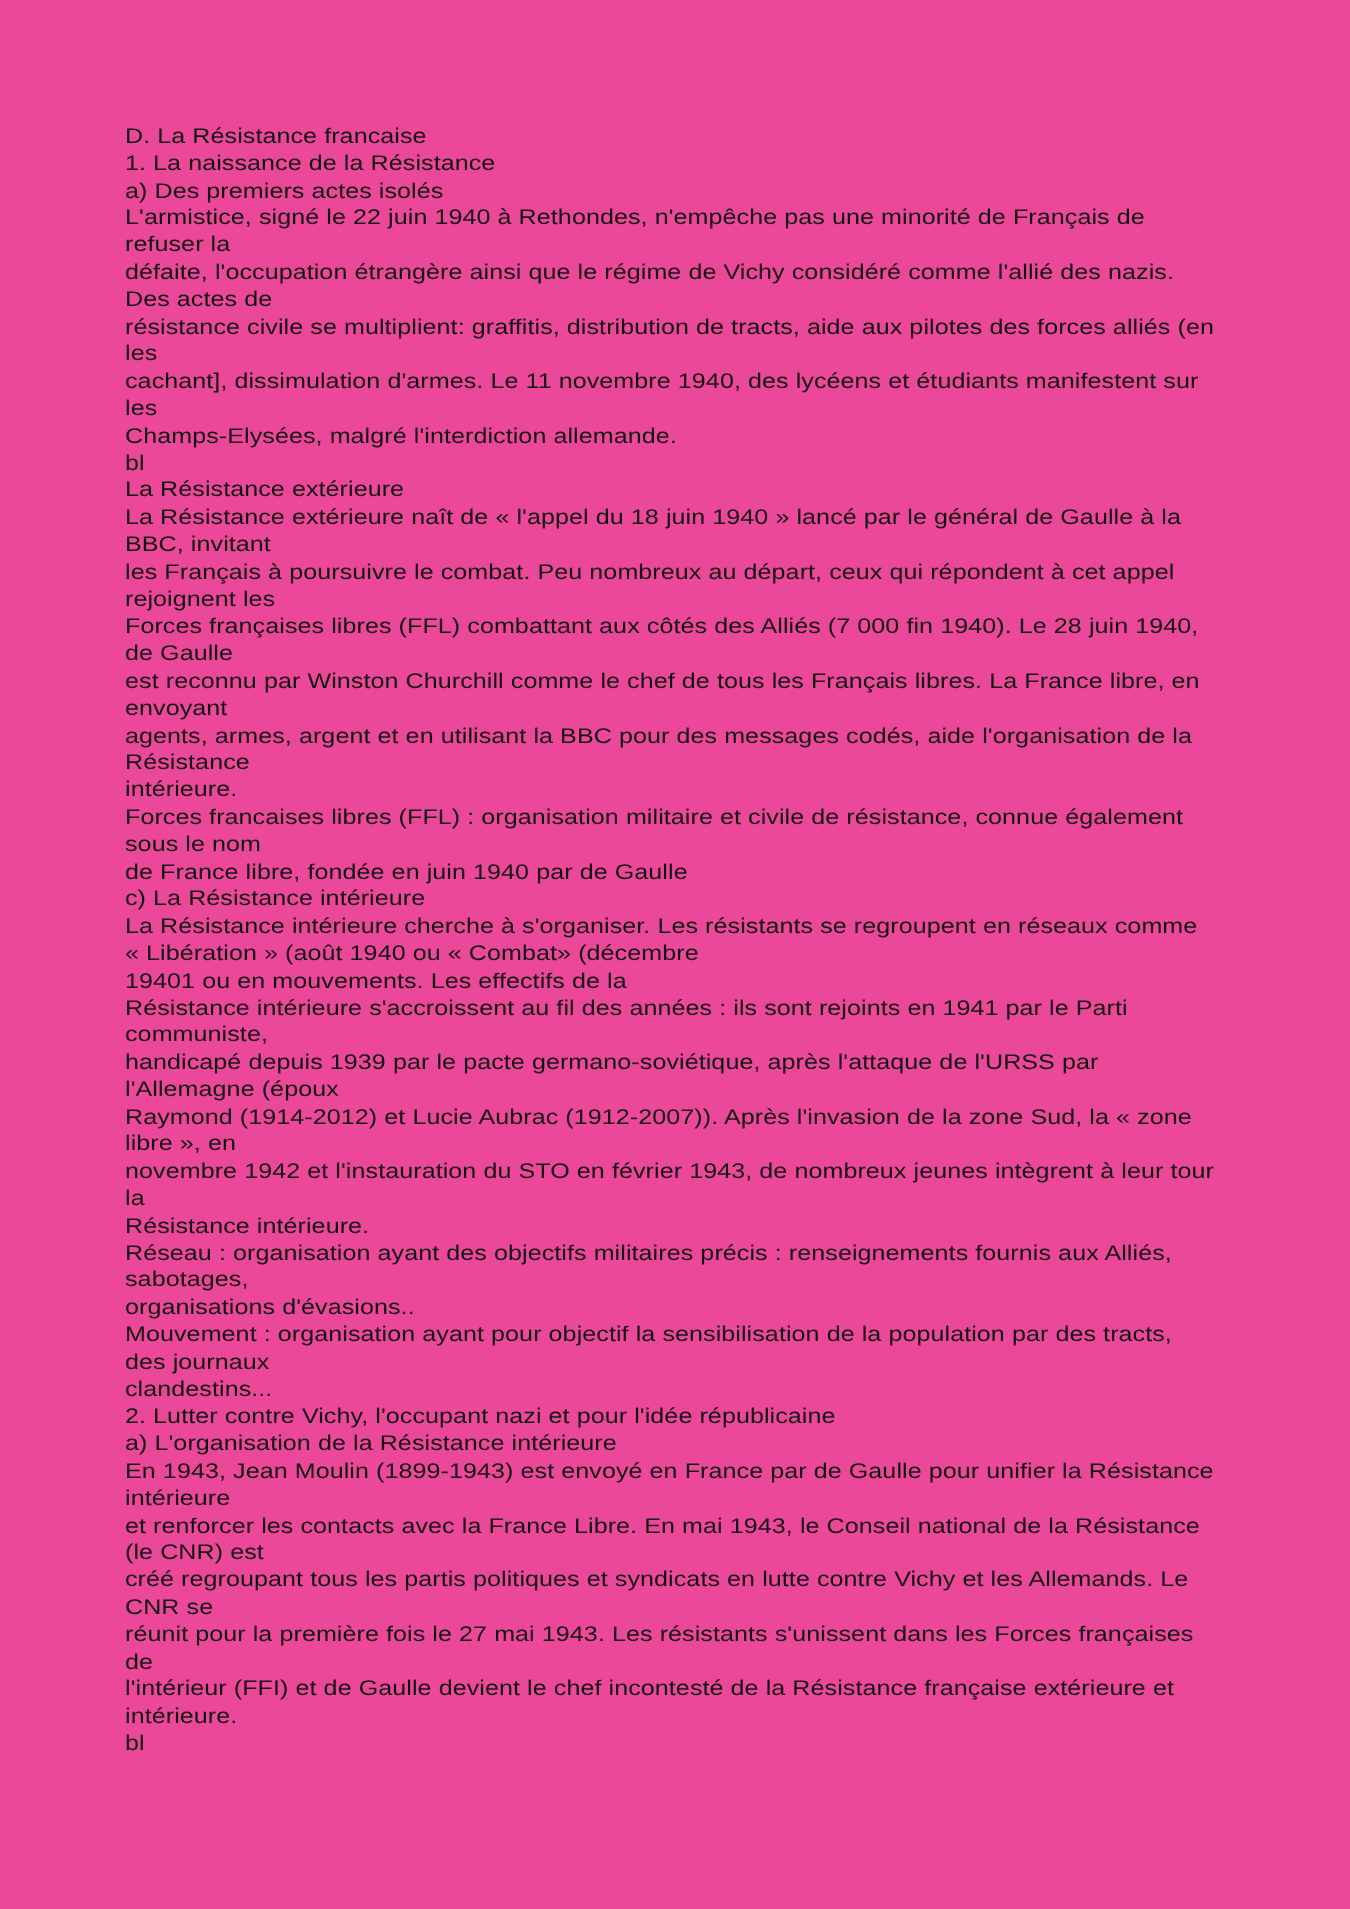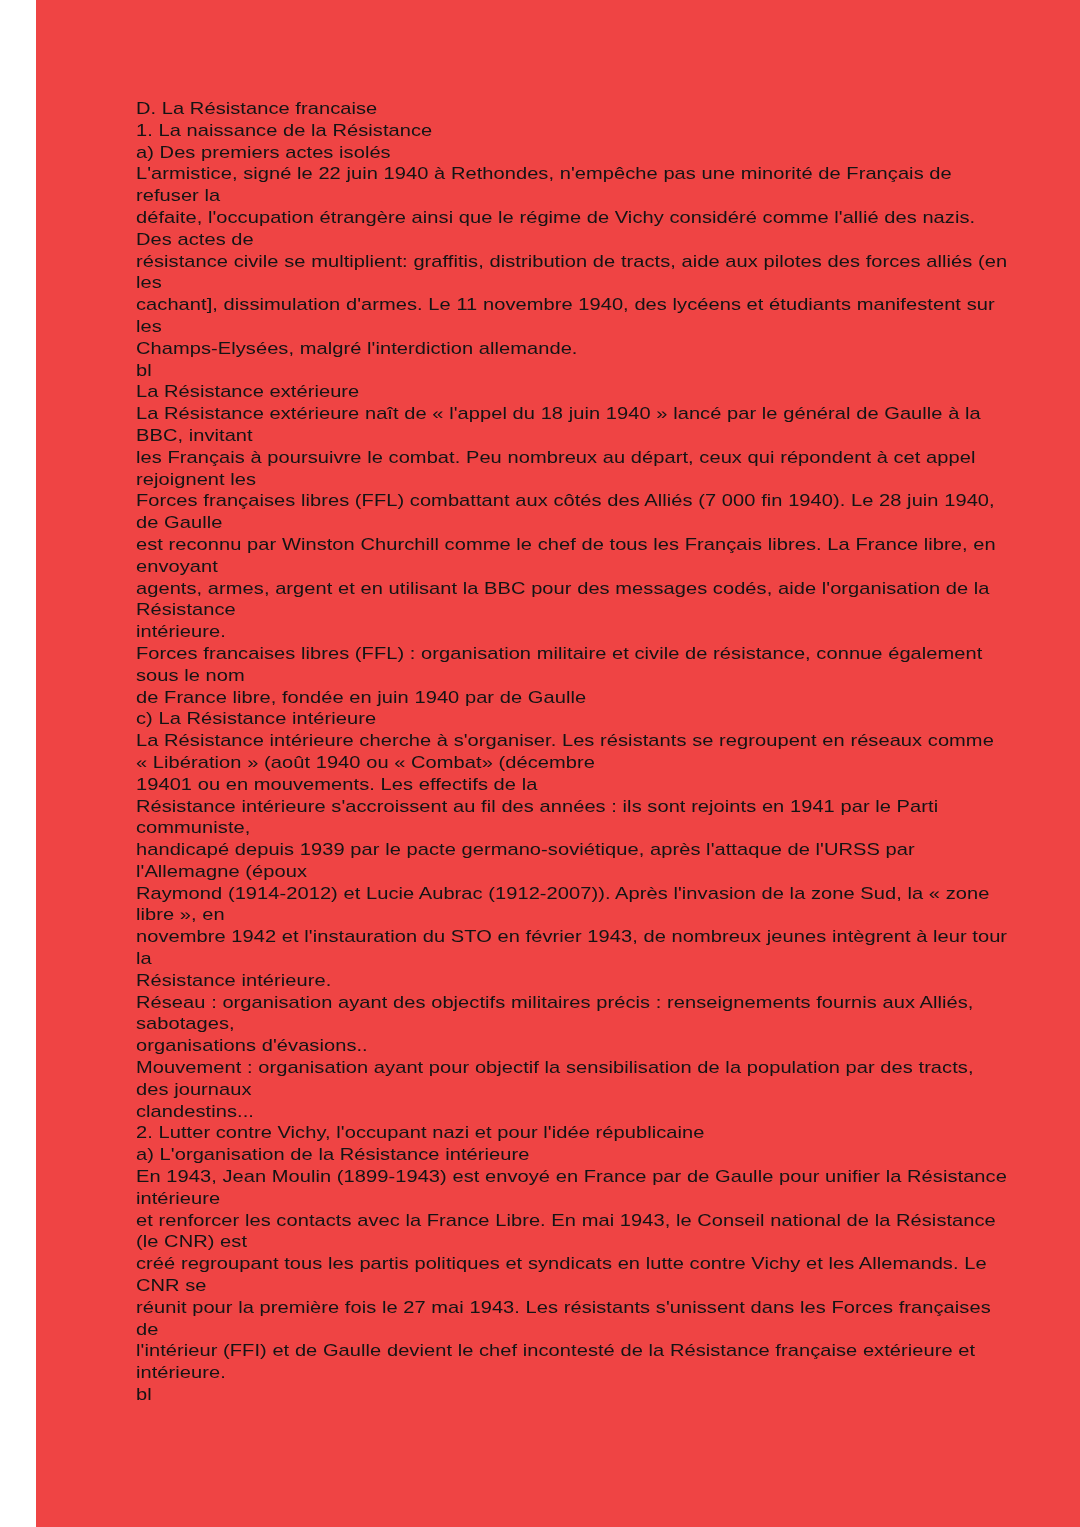--- a/index.html
+++ b/index.html
@@ -10,22 +10,21 @@
     width: 1080px;
     height: 1527px;
     background: #ffffff;
     overflow: hidden;
     position: relative;
     font-family: "Liberation Sans", sans-serif;
   }
   .page {
     position: absolute;
     inset: 0;
-    background: #ef4444;
-    margin-left: 36px;
+    background: #ec4899;
   }
   .text-block {
     position: absolute;
     left: 100px;
     top: 98px;
     font-family: "Liberation Sans", sans-serif;
     font-size: 17px;
     line-height: 21.8px;
     color: #141414;
     white-space: nowrap;

